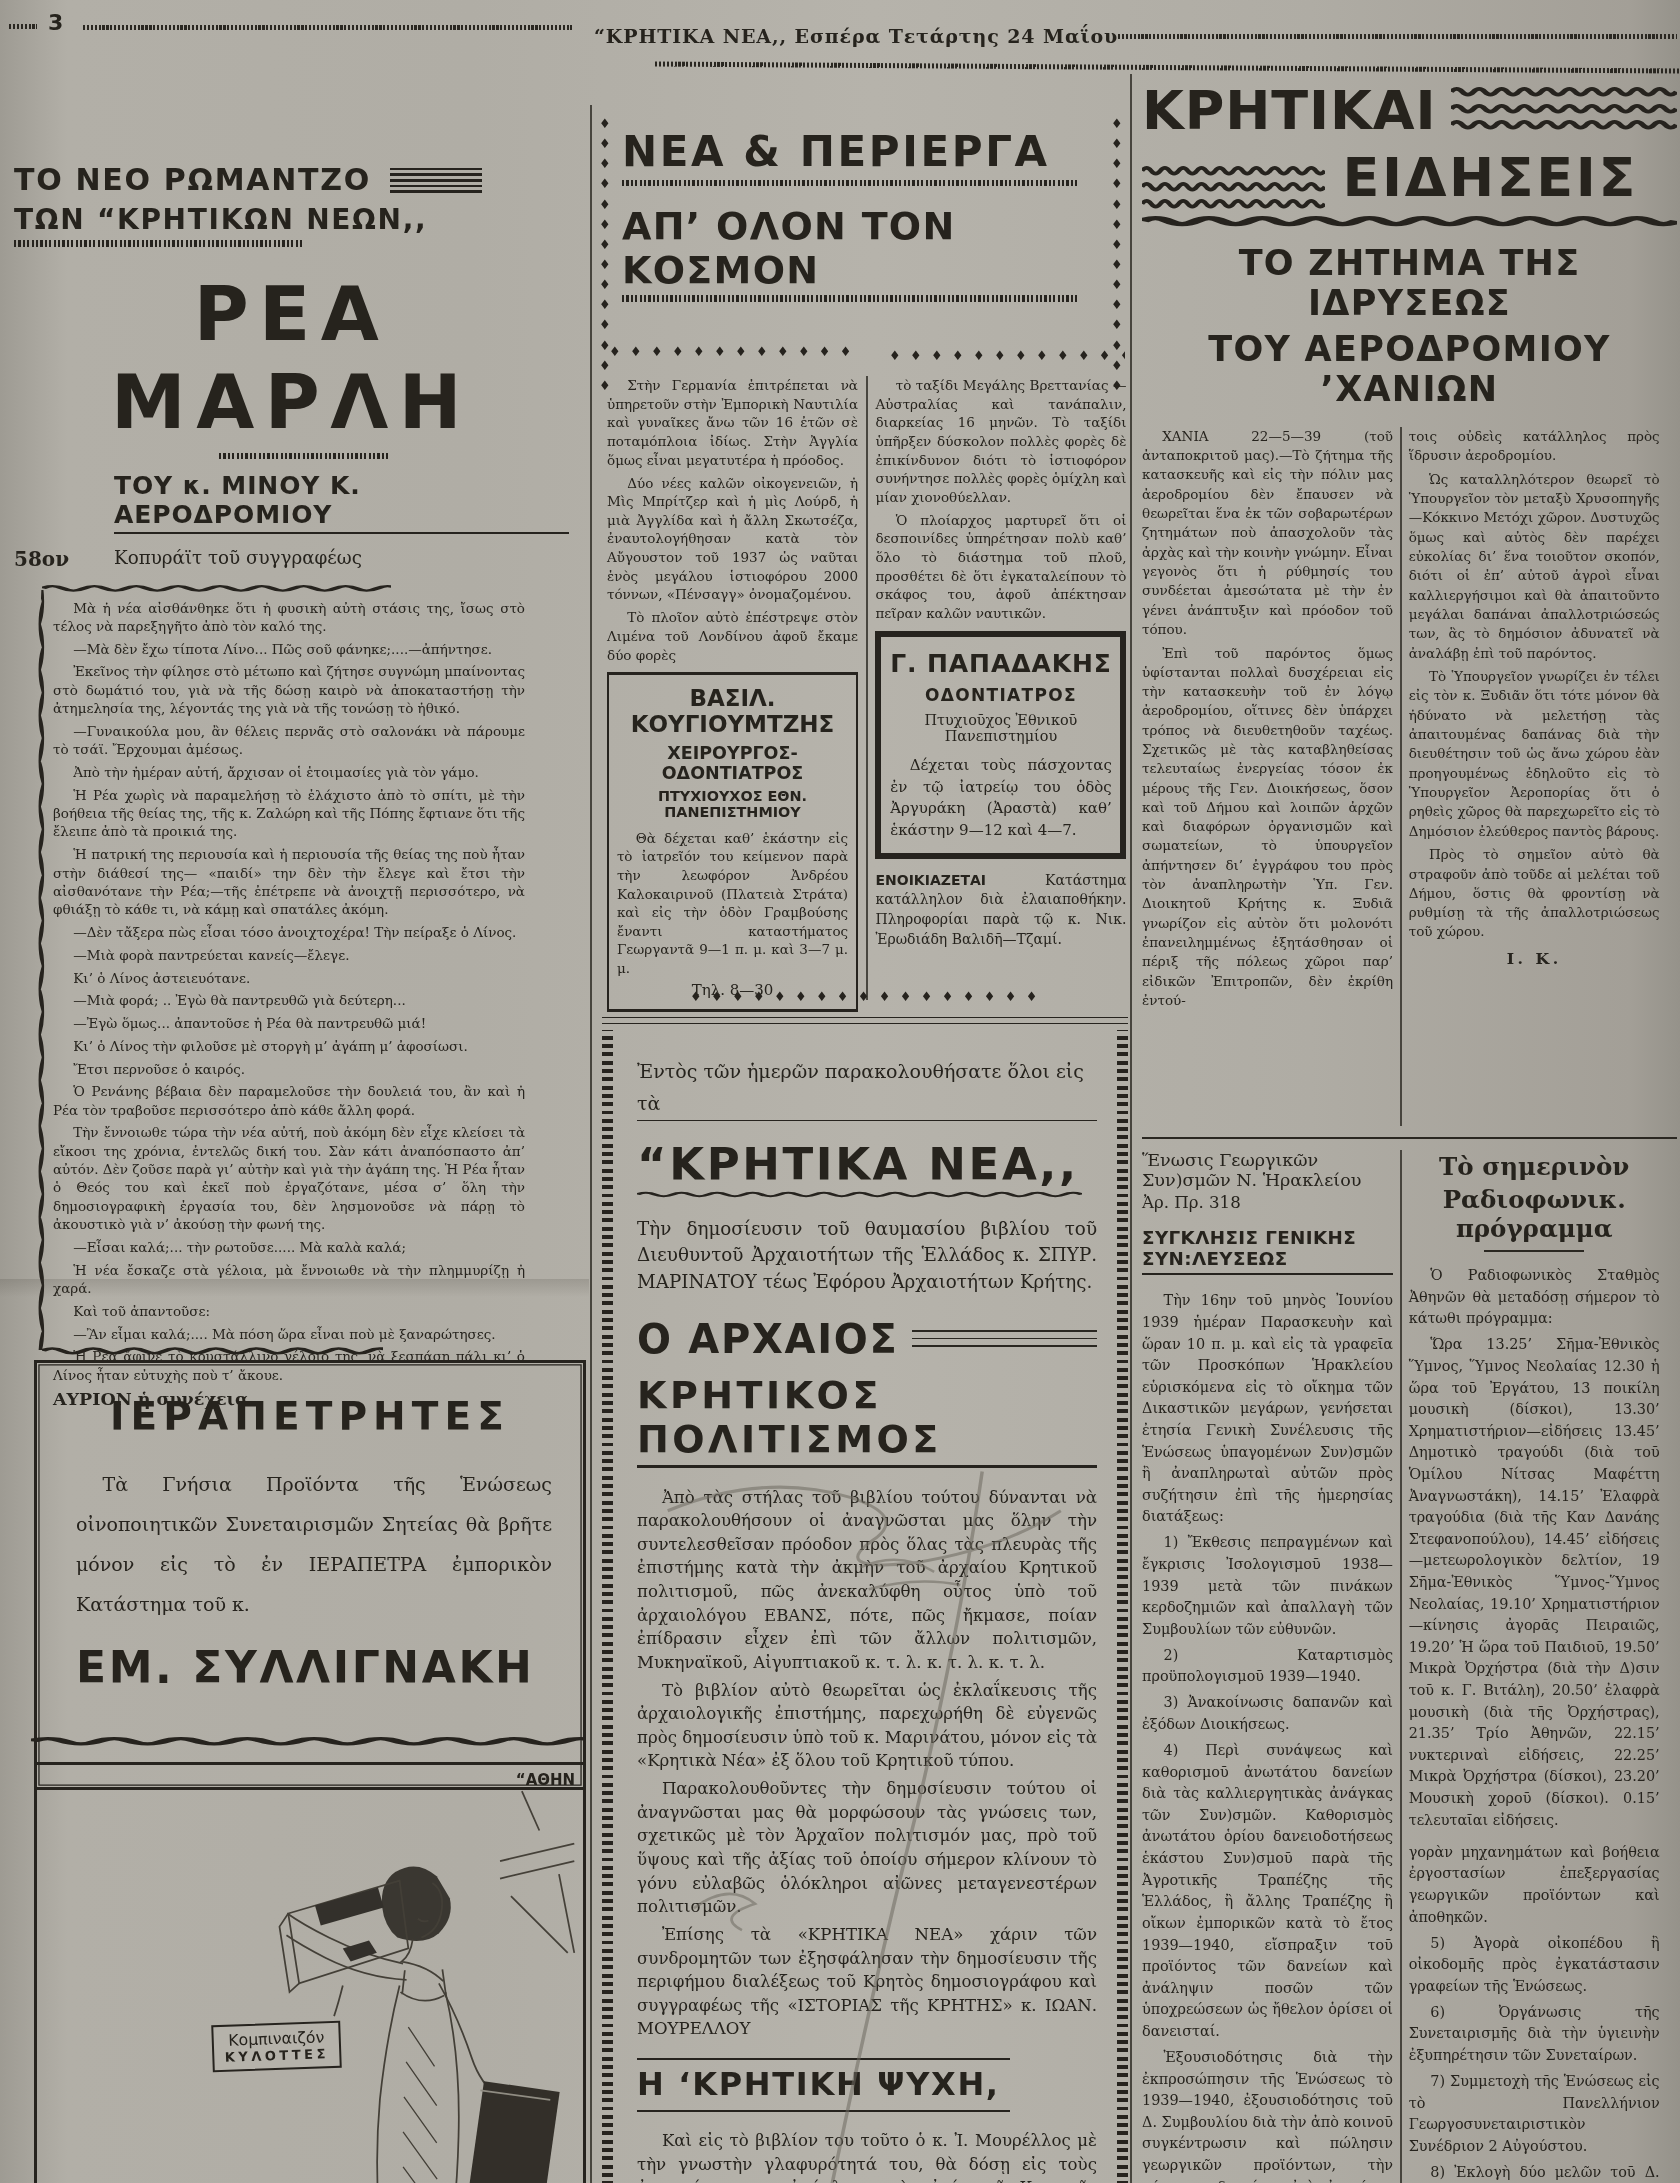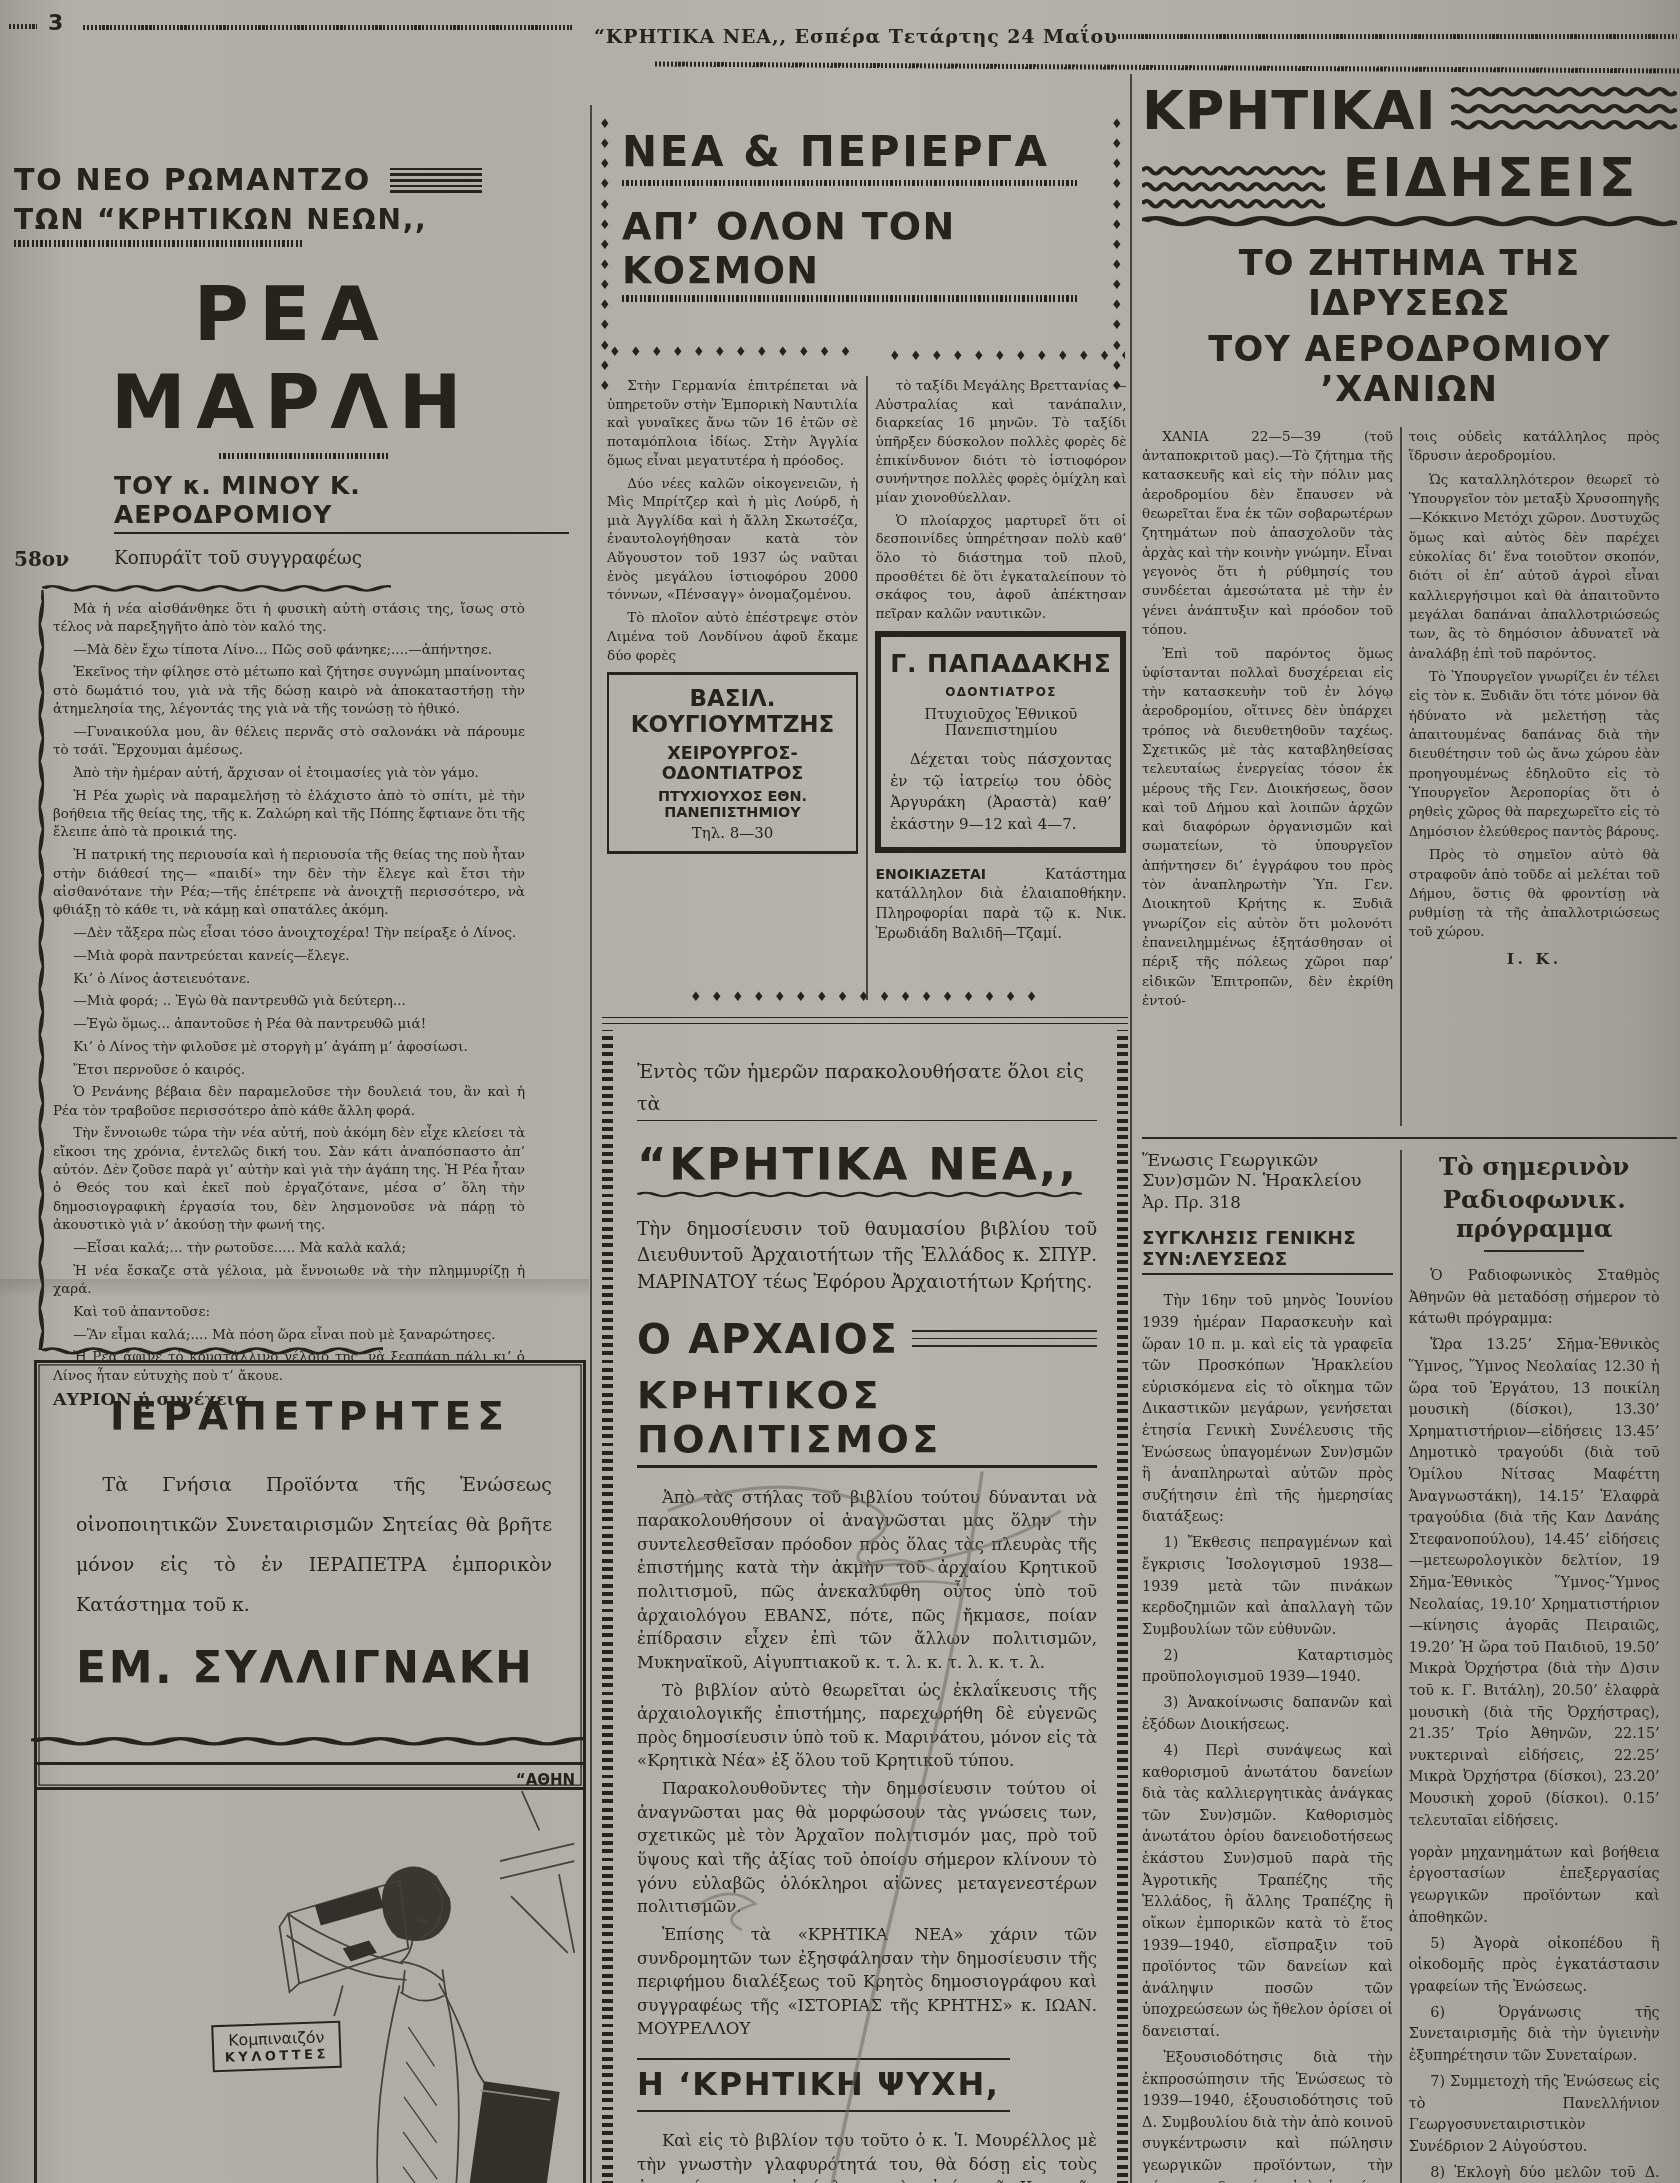--- a/index.html
+++ b/index.html
@@ -195,33 +195,34 @@
     <div class="jst" style="font-size:13.5px;line-height:1.38;">
       <p>Στὴν Γερμανία ἐπιτρέπεται νὰ ὑπηρετοῦν στὴν Ἐμπορικὴ Ναυτιλία καὶ γυναῖκες ἄνω τῶν 16 ἐτῶν σὲ ποταμόπλοια ἰδίως. Στὴν Ἀγγλία ὅμως εἶναι μεγατυτέρα ἡ πρόοδος.</p>
       <p>Δύο νέες καλῶν οἰκογενειῶν, ἡ Μὶς Μπρίτζερ καὶ ἡ μὶς Λούρδ, ἡ μιὰ Ἀγγλίδα καὶ ἡ ἄλλη Σκωτσέζα, ἐναυτολογήθησαν κατὰ τὸν Αὔγουστον τοῦ 1937 ὡς ναῦται ἑνὸς μεγάλου ἱστιοφόρου 2000 τόννων, «Πένσαγγ» ὀνομαζομένου.</p>
       <p>Τὸ πλοῖον αὐτὸ ἐπέστρεψε στὸν Λιμένα τοῦ Λονδίνου ἀφοῦ ἔκαμε δύο φορὲς</p>
     </div>
 
     <div style="border-top:3.5px solid #26231e;border-left:2.6px solid #26231e;border-right:2.6px solid #26231e;border-bottom:3.5px solid #26231e;padding:9.6px 7.9px;margin-top:8px;">
       <div class="sans b ctr" style="font-size:23px;">ΒΑΣΙΛ. ΚΟΥΓΙΟΥΜΤΖΗΣ</div>
       <div class="sans b ctr" style="font-size:17.5px;margin-top:6.1px;">ΧΕΙΡΟΥΡΓΟΣ-ΟΔΟΝΤΙΑΤΡΟΣ</div>
       <div class="sans b ctr" style="font-size:14.4px;margin-top:5.2px;">ΠΤΥΧΙΟΥΧΟΣ ΕΘΝ. ΠΑΝΕΠΙΣΤΗΜΙΟΥ</div>
+      <div class="jst" style="font-size:13.5px;line-height:1.38;margin-top:8.7px;text-indent:1.4em;">Θὰ δέχεται καθ’ ἑκάστην εἰς τὸ ἰατρεῖόν του κείμενον παρὰ τὴν λεωφόρον Ἀνδρέου Καλοκαιρινοῦ (Πλατειὰ Στράτα) καὶ εἰς τὴν ὁδὸν Γραμβούσης ἔναντι καταστήματος Γεωργαντᾶ 9—1 π. μ. καὶ 3—7 μ. μ.</div>
       <div class="ctr" style="font-size:15px;margin-top:3.5px;">Τηλ. 8—30</div>
     </div>
   </div>
   <div class="vrule" style="height:624px;"></div>
   <div style="width:251px;padding-left:7.9px;">
     <div class="jst" style="font-size:13.5px;line-height:1.38;">
       <p>τὸ ταξίδι Μεγάλης Βρεττανίας —Αὐστραλίας καὶ τανάπαλιν, διαρκείας 16 μηνῶν. Τὸ ταξίδι ὑπῆρξεν δύσκολον πολλὲς φορὲς δὲ ἐπικίνδυνον διότι τὸ ἱστιοφόρον συνήντησε πολλὲς φορὲς ὁμίχλη καὶ μίαν χιονοθύελλαν.</p>
       <p>Ὁ πλοίαρχος μαρτυρεῖ ὅτι οἱ δεσποινίδες ὑπηρέτησαν πολὺ καθ’ ὅλο τὸ διάστημα τοῦ πλοῦ, προσθέτει δὲ ὅτι ἐγκαταλείπουν τὸ σκάφος του, ἀφοῦ ἀπέκτησαν πεῖραν καλῶν ναυτικῶν.</p>
     </div>
 
     <div style="border:6.1px solid #26231e;padding:11.4px 8.7px;margin-top:8.7px;">
       <div class="sans b ctr" style="font-size:25px;letter-spacing:0.9px;">Γ. ΠΑΠΑΔΑΚΗΣ</div>
-      <div class="sans b ctr" style="font-size:12px;margin-top:7px;letter-spacing:1.3px;">ΟΔΟΝΤΙΑΤΡΟΣ</div>
+      <div class="sans b ctr" style="font-size:17px;margin-top:7px;letter-spacing:1.3px;">ΟΔΟΝΤΙΑΤΡΟΣ</div>
       <div class="ctr" style="font-size:14.4px;margin-top:7.9px;">Πτυχιοῦχος Ἐθνικοῦ</div>
       <div class="ctr" style="font-size:14.4px;">Πανεπιστημίου</div>
       <div class="jst" style="font-size:15px;line-height:1.45;margin-top:10.5px;text-indent:1.3em;">Δέχεται τοὺς πάσχοντας ἐν τῷ ἰατρείῳ του ὁδὸς Ἀργυράκη (Ἀραστὰ) καθ’ ἑκάστην 9—12 καὶ 4—7.</div>
     </div>
     <div class="jst" style="font-size:14px;line-height:1.4;margin-top:11.4px;">
       <span class="lead">ΕΝΟΙΚΙΑΖΕΤΑΙ</span><span> Κατάστημα κατάλληλον διὰ ἐλαιαποθήκην. Πληροφορίαι παρὰ τῷ κ. Νικ. Ἐρωδιάδη Βαλιδῆ—Τζαμί.</span>
     </div>
   </div>
 </div>
 

